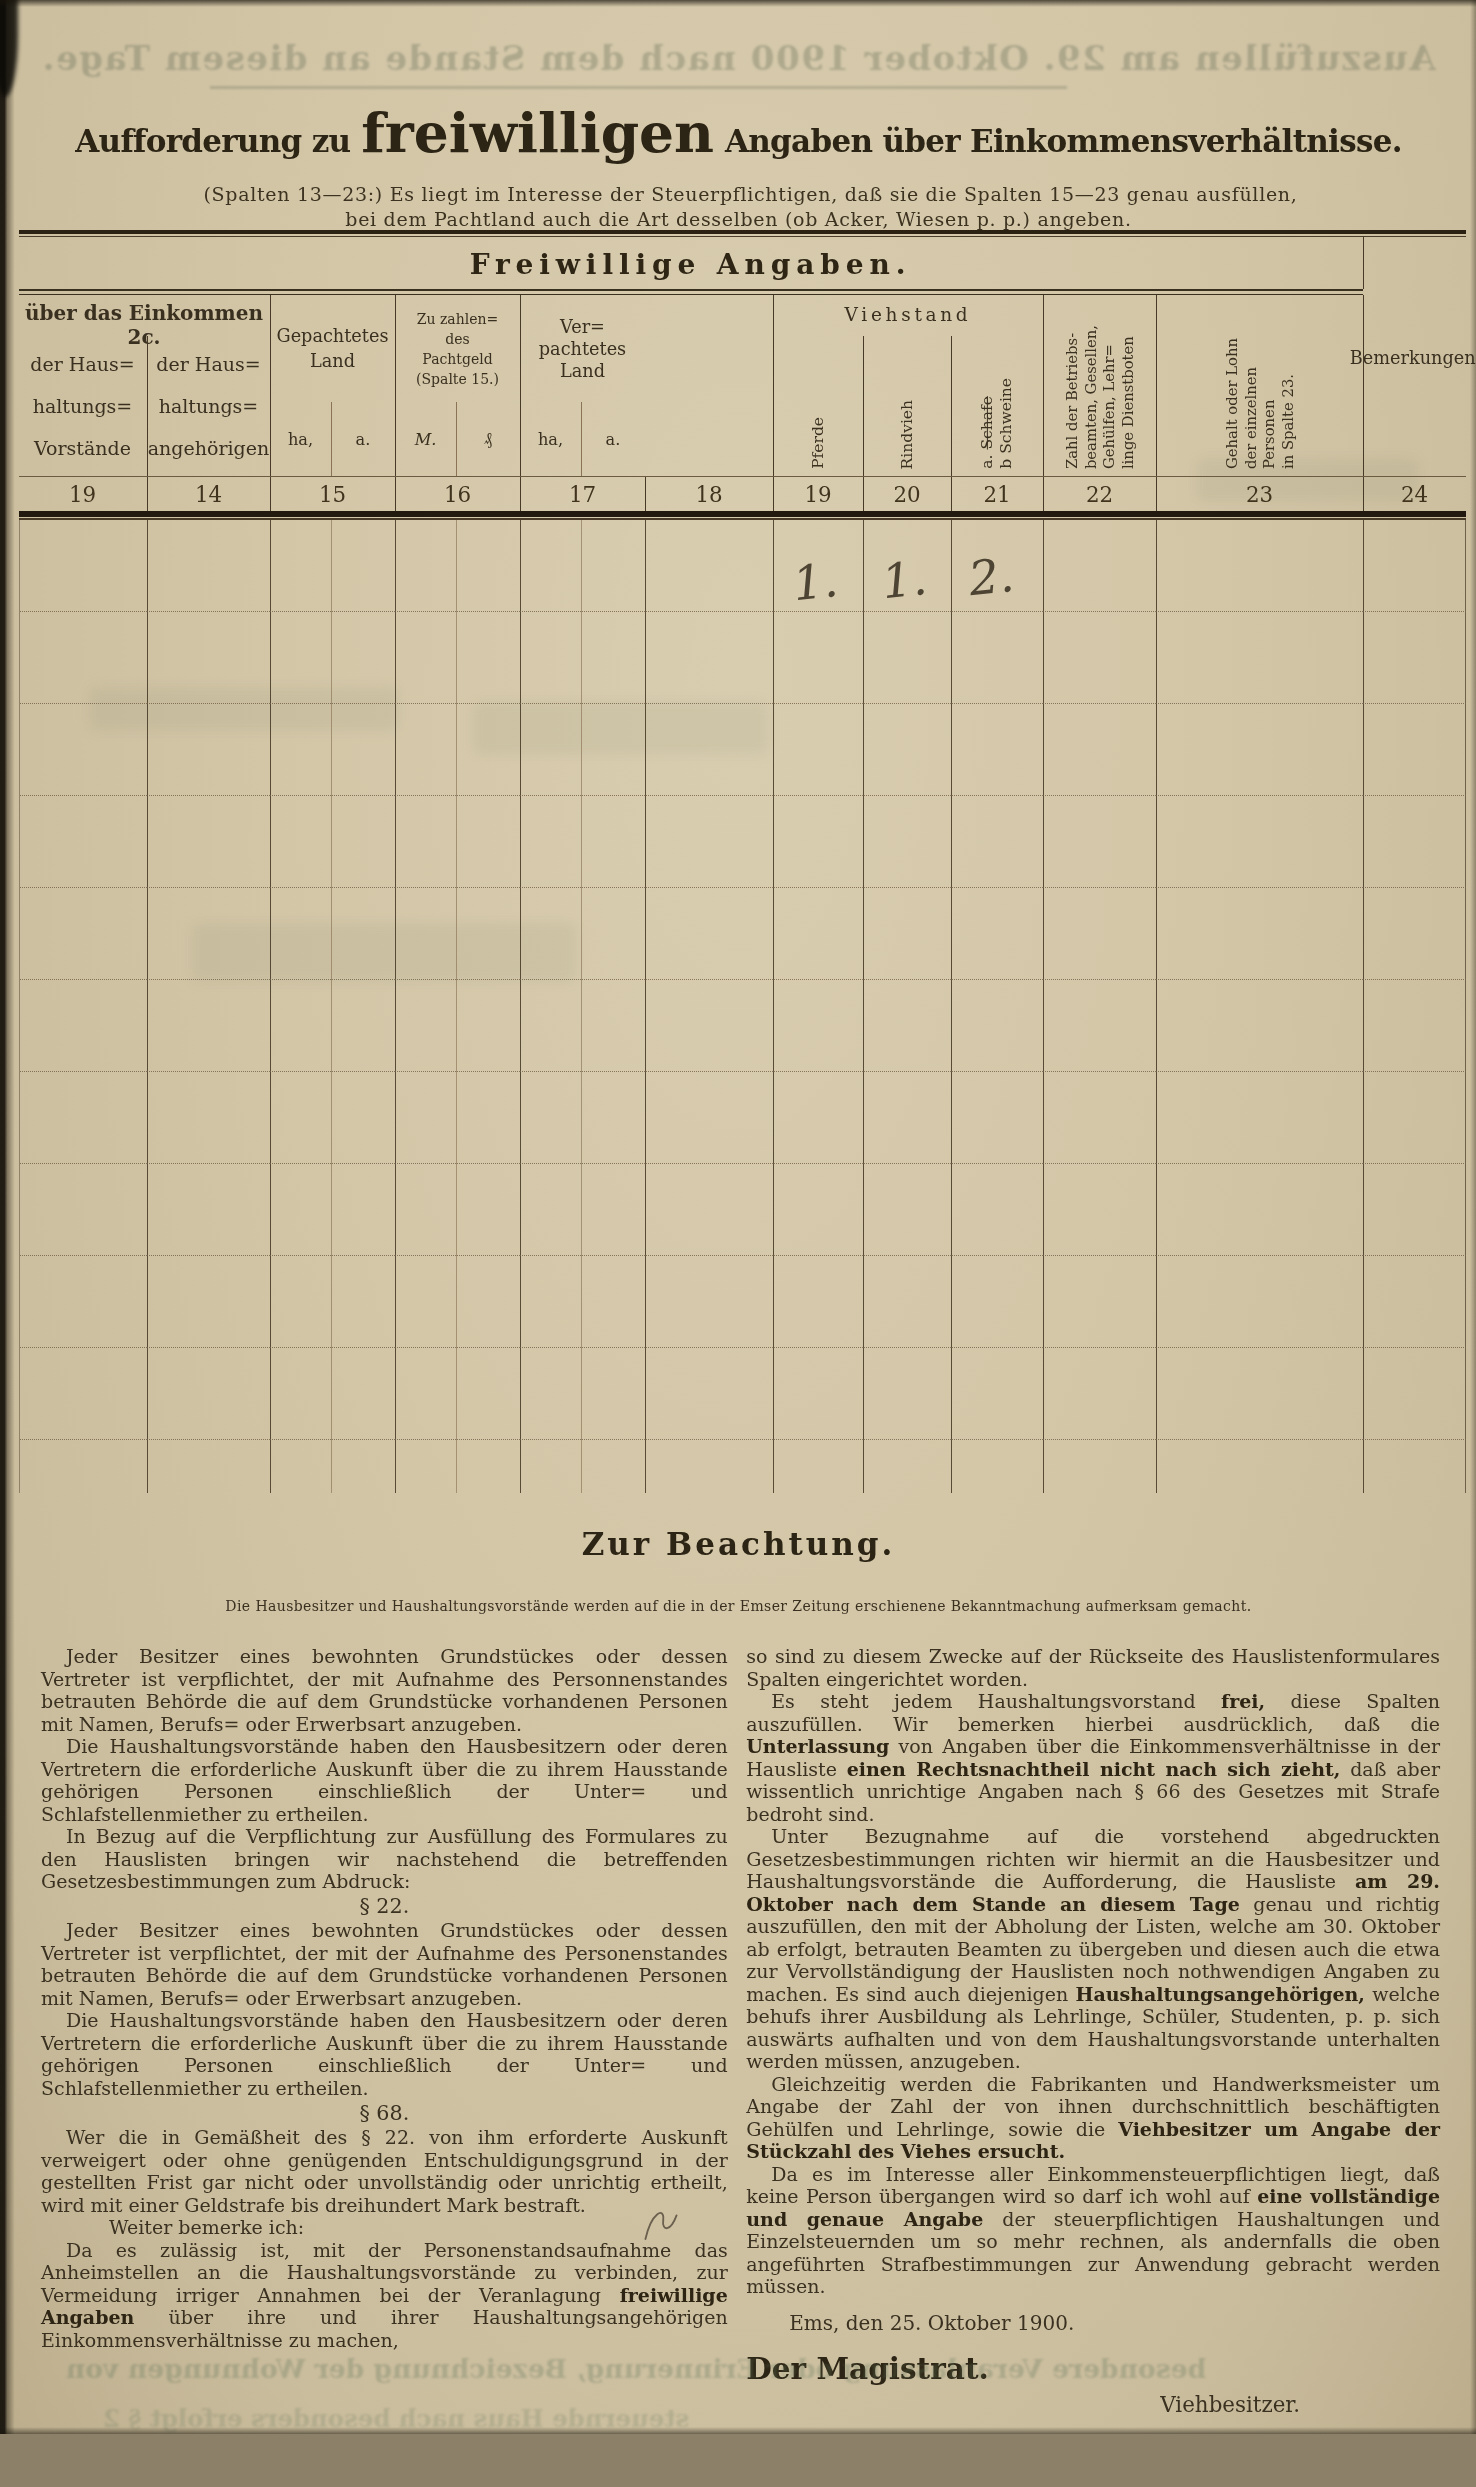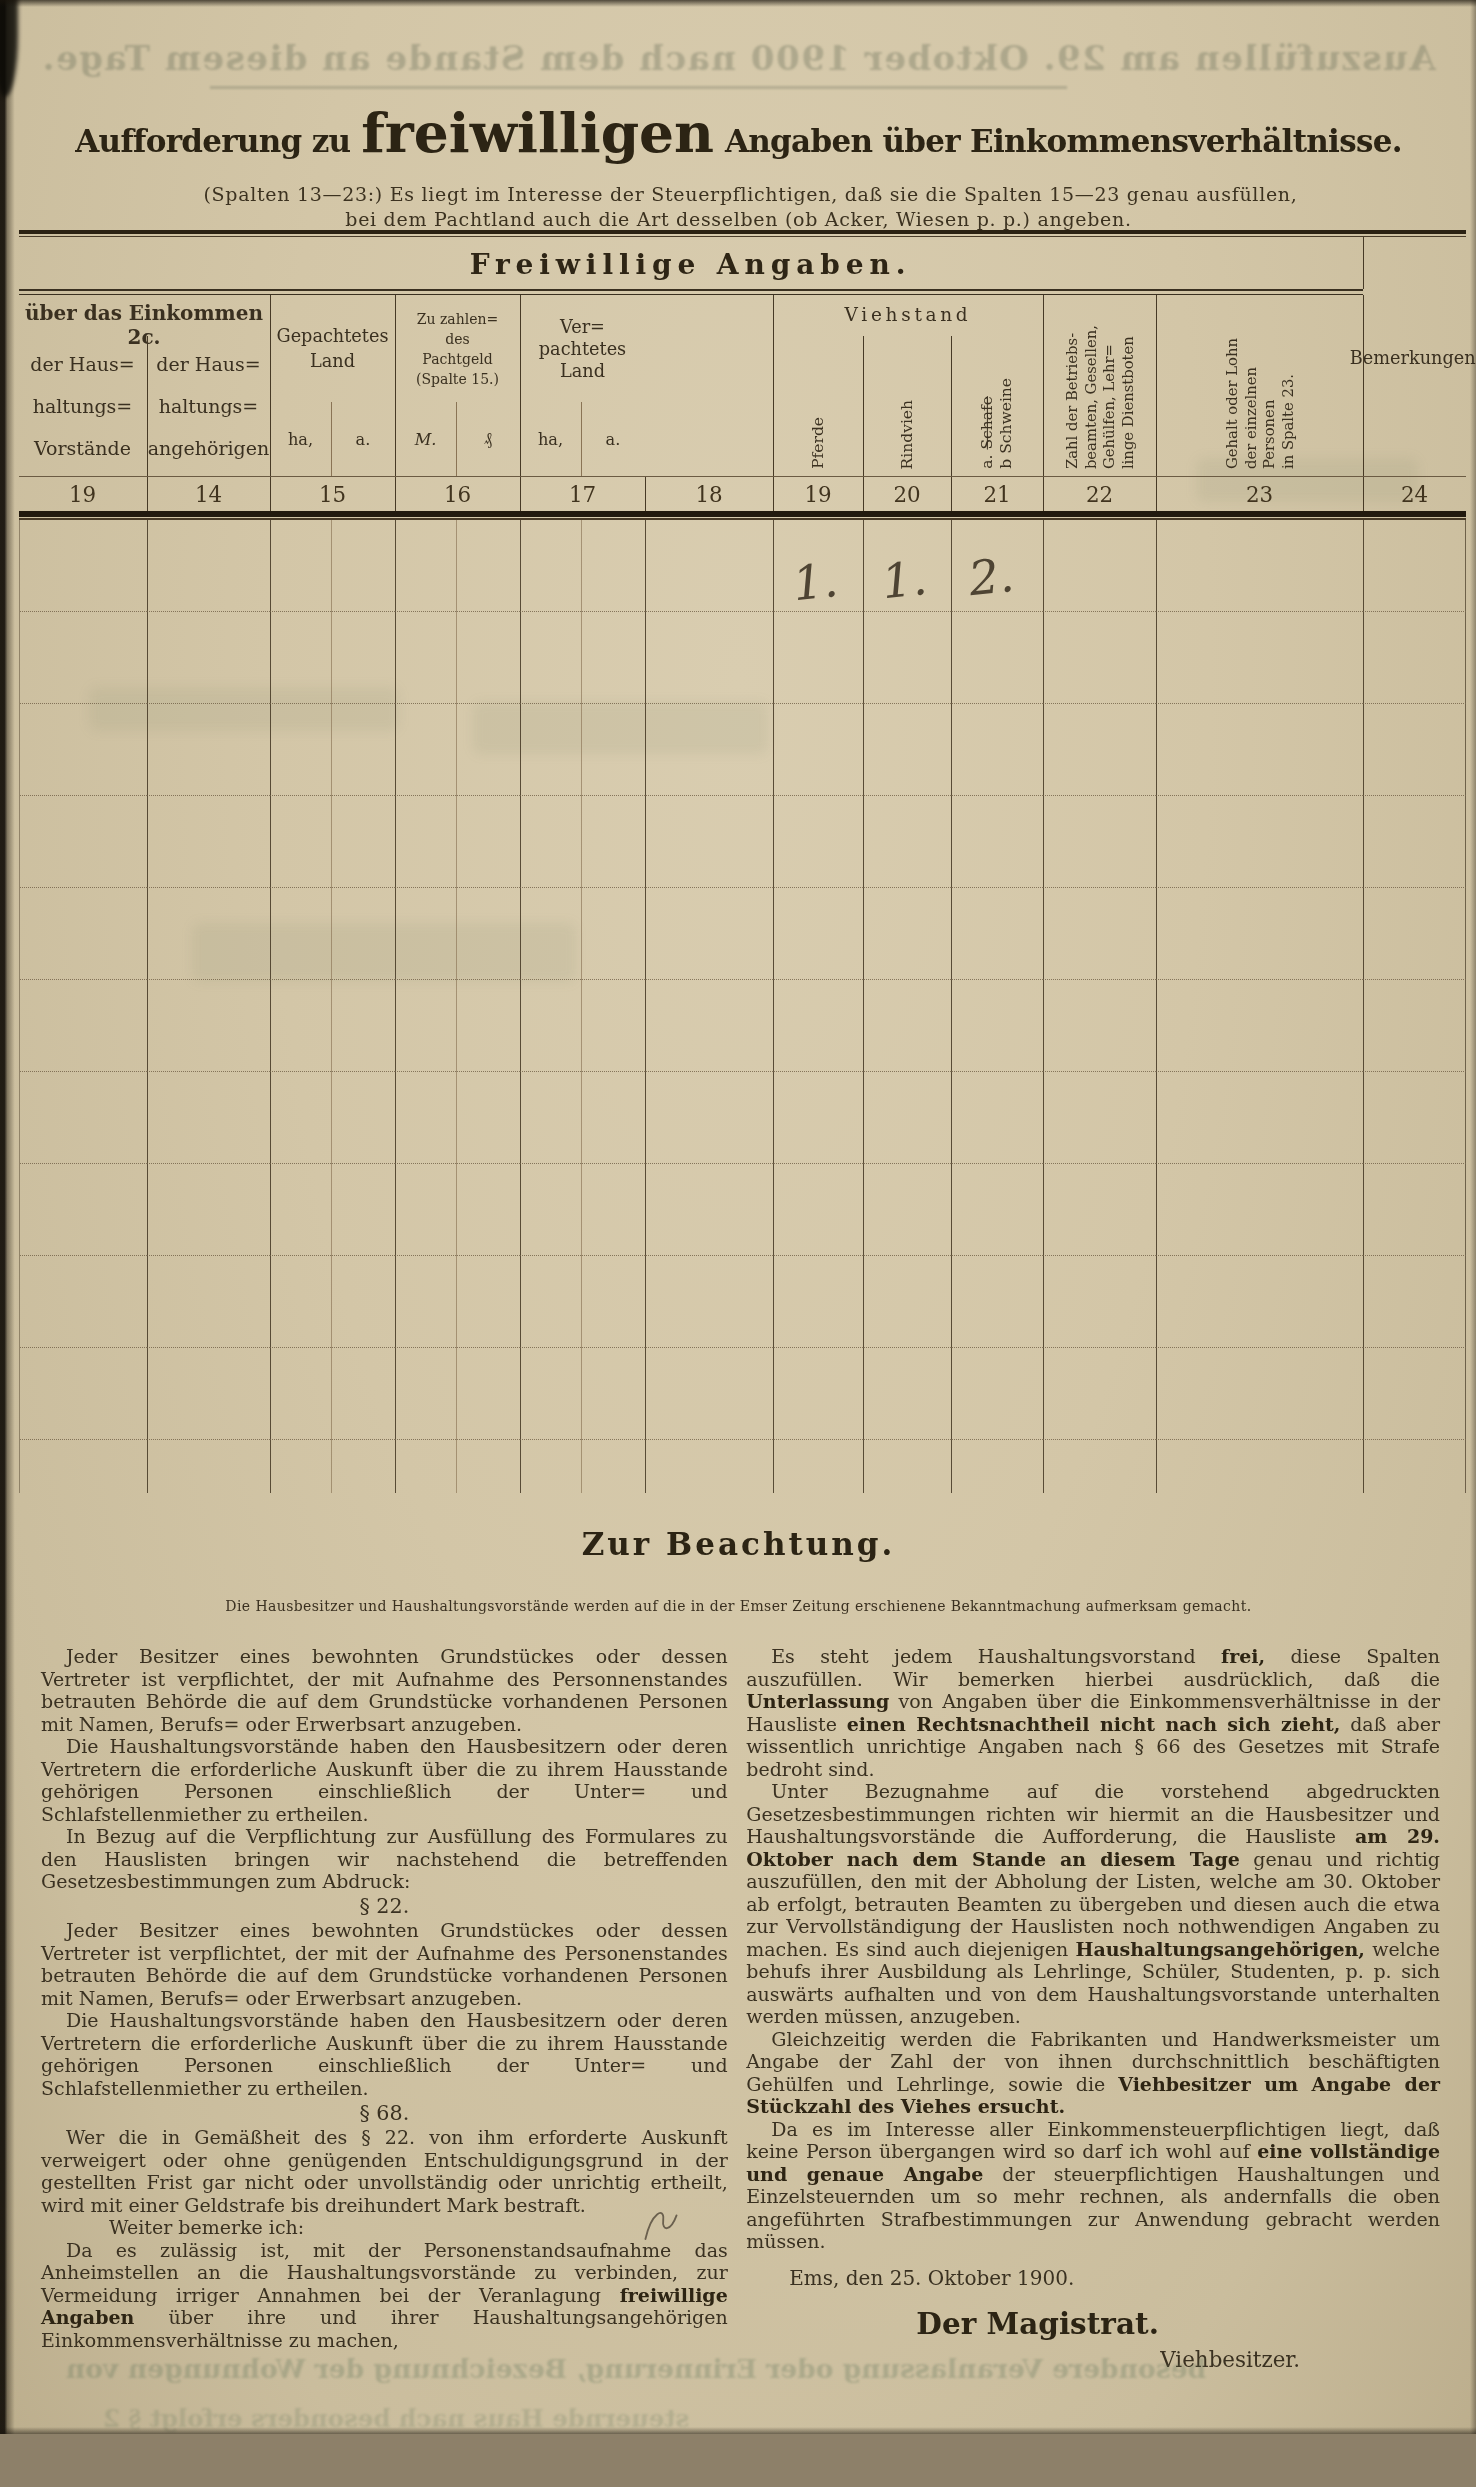--- a/index.html
+++ b/index.html
@@ -107,21 +107,21 @@
     letter-spacing:0.4px;}
   .cols{position:absolute;top:1645px;left:41px;width:1399px;display:flex;gap:18.5px;}
   .colL{width:687px;}
   .colR{width:694px;}
   .para{font-size:19px;line-height:22.5px;text-align:justify;text-indent:25px;color:#3a3121;margin:0;}
   .para b{color:#2d2413;}
   .sec{text-align:center;text-indent:0;font-size:20.7px;margin:2.2px 0;}
   .remark{text-indent:68px;text-align:left;}
   .cont{text-indent:0;}
   .date-line{font-size:20px;color:#3a3121;margin-top:13.3px;text-indent:43px;}
-  .sig-title{font-size:29.5px;font-weight:bold;color:#2c2414;text-align:center;padding-right:111px;margin-top:16.2px;}
+  .sig-title{font-size:29.5px;font-weight:bold;color:#2c2414;text-align:left;padding-right:111px;margin-top:16.2px;}
   .sig-name{font-size:21.4px;color:#3a3121;text-align:right;padding-right:140px;margin-top:5.9px;}
   .ink-mark{position:absolute;left:641px;top:2202px;opacity:.75;}
 </style>
 </head>
 <body>
 
 <div class="page">
 
   <div class="bleed-top">Auszufüllen am 29. Oktober 1900 nach dem Stande an diesem Tage.</div>
   <div class="bleed-rule"></div>
@@ -385,20 +385,21 @@
         <div class="para sec">§ 22.</div>
         <div class="para p">Jeder Besitzer eines bewohnten Grundstückes oder dessen Vertreter ist verpflichtet, der mit der Aufnahme des Personenstandes betrauten Behörde die auf dem Grundstücke vorhandenen Personen mit Namen, Berufs= oder Erwerbsart anzugeben.</div>
         <div class="para p">Die Haushaltungsvorstände haben den Hausbesitzern oder deren Vertretern die erforderliche Auskunft über die zu ihrem Hausstande gehörigen Personen einschließlich der Unter= und Schlafstellenmiether zu ertheilen.</div>
         <div class="para sec">§ 68.</div>
         <div class="para p">Wer die in Gemäßheit des § 22. von ihm erforderte Auskunft verweigert oder ohne genügenden Entschuldigungsgrund in der gestellten Frist gar nicht oder unvollständig oder unrichtig ertheilt, wird mit einer Geldstrafe bis dreihundert Mark bestraft.</div>
         <div class="para remark">Weiter bemerke ich:</div>
         <div class="para p">Da es zulässig ist, mit der Personenstandsaufnahme das Anheimstellen an die Haushaltungsvorstände zu verbinden, zur Vermeidung irriger Annahmen bei der Veranlagung <b>freiwillige Angaben</b> über ihre und ihrer Haushaltungsangehörigen Einkommensverhältnisse zu machen,</div>
       </div>
     <div class="colR">
       <div>
+          <div class="para cont">so sind zu diesem Zwecke auf der Rückseite des Hauslistenformulares Spalten eingerichtet worden.</div>
           <div class="para p">Es steht jedem Haushaltungsvorstand <b>frei,</b> diese Spalten auszufüllen. Wir bemerken hierbei ausdrücklich, daß die <b>Unterlassung</b> von Angaben über die Einkommensverhältnisse in der Hausliste <b>einen Rechtsnachtheil nicht nach sich zieht,</b> daß aber wissentlich unrichtige Angaben nach § 66 des Gesetzes mit Strafe bedroht sind.</div>
           <div class="para p">Unter Bezugnahme auf die vorstehend abgedruckten Gesetzesbestimmungen richten wir hiermit an die Hausbesitzer und Haushaltungsvorstände die Aufforderung, die Hausliste <b>am 29. Oktober nach dem Stande an diesem Tage</b> genau und richtig auszufüllen, den mit der Abholung der Listen, welche am 30. Oktober ab erfolgt, betrauten Beamten zu übergeben und diesen auch die etwa zur Vervollständigung der Hauslisten noch nothwendigen Angaben zu machen.  Es sind auch diejenigen <b>Haushaltungsangehörigen,</b> welche behufs ihrer Ausbildung als Lehrlinge, Schüler, Studenten, p. p. sich auswärts aufhalten und von dem Haushaltungsvorstande unterhalten werden müssen, anzugeben.</div>
           <div class="para p">Gleichzeitig werden die Fabrikanten und Handwerksmeister um Angabe der Zahl der von ihnen durchschnittlich beschäftigten Gehülfen und Lehrlinge, sowie die <b>Viehbesitzer um Angabe der Stückzahl des Viehes ersucht.</b></div>
           <div class="para p">Da es im Interesse aller Einkommensteuerpflichtigen liegt, daß keine Person übergangen wird so darf ich wohl auf <b>eine vollständige und genaue Angabe</b> der steuerpflichtigen Haushaltungen und Einzelsteuernden um so mehr rechnen, als andernfalls die oben angeführten Strafbestimmungen zur Anwendung gebracht werden müssen.</div>
         </div>
       <div class="date-line">Ems, den 25. Oktober 1900.</div>
       <div class="sig-title">Der Magistrat.</div>
       <div class="sig-name">Viehbesitzer.</div>
     </div>
   </div>

